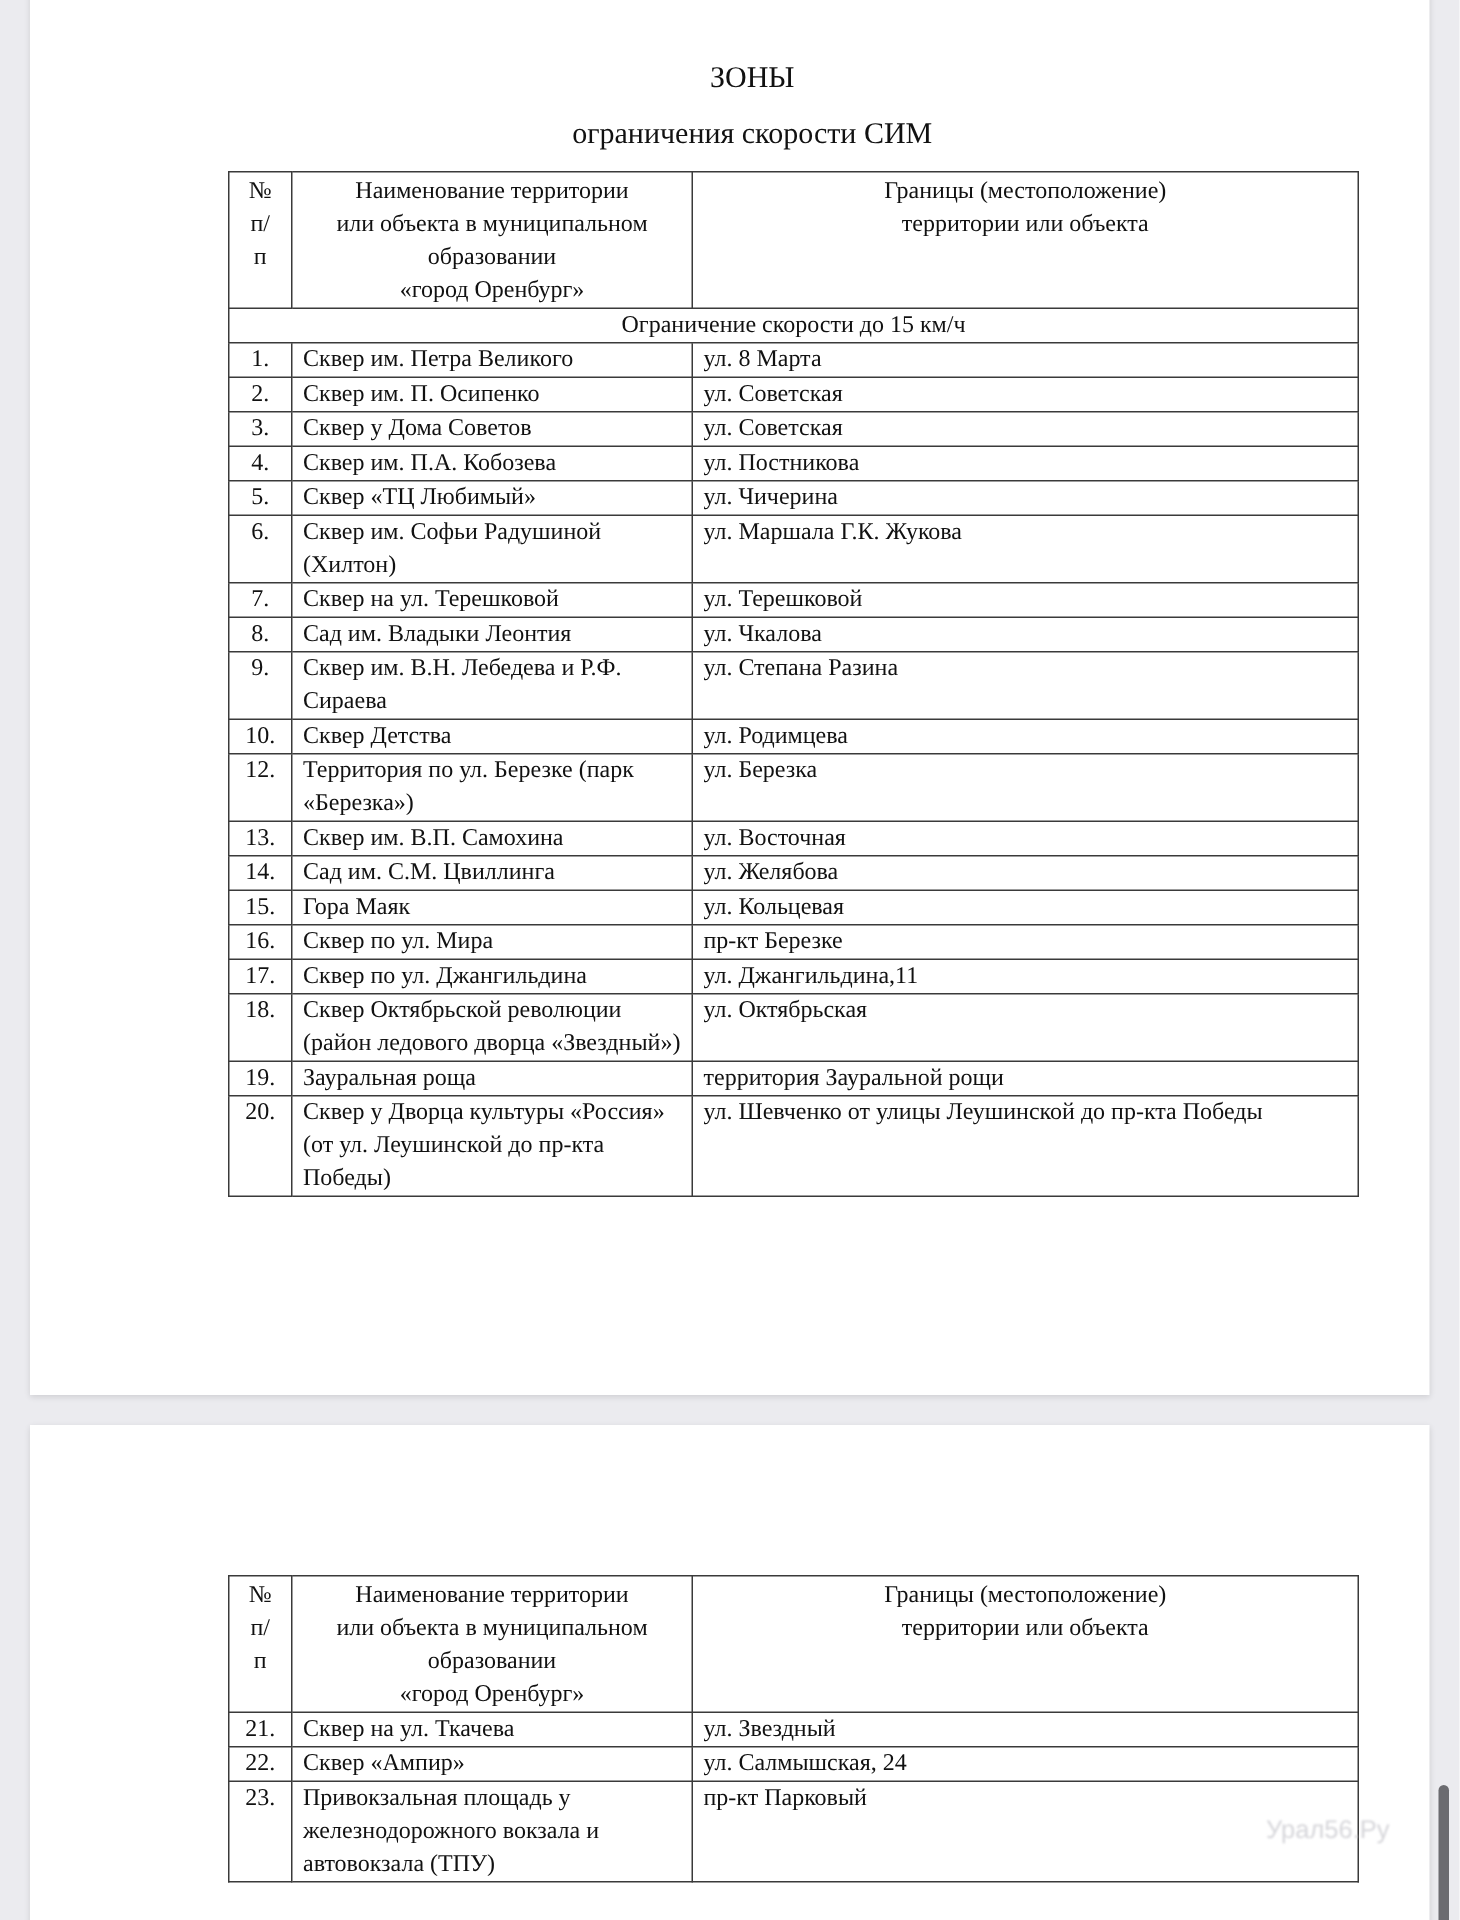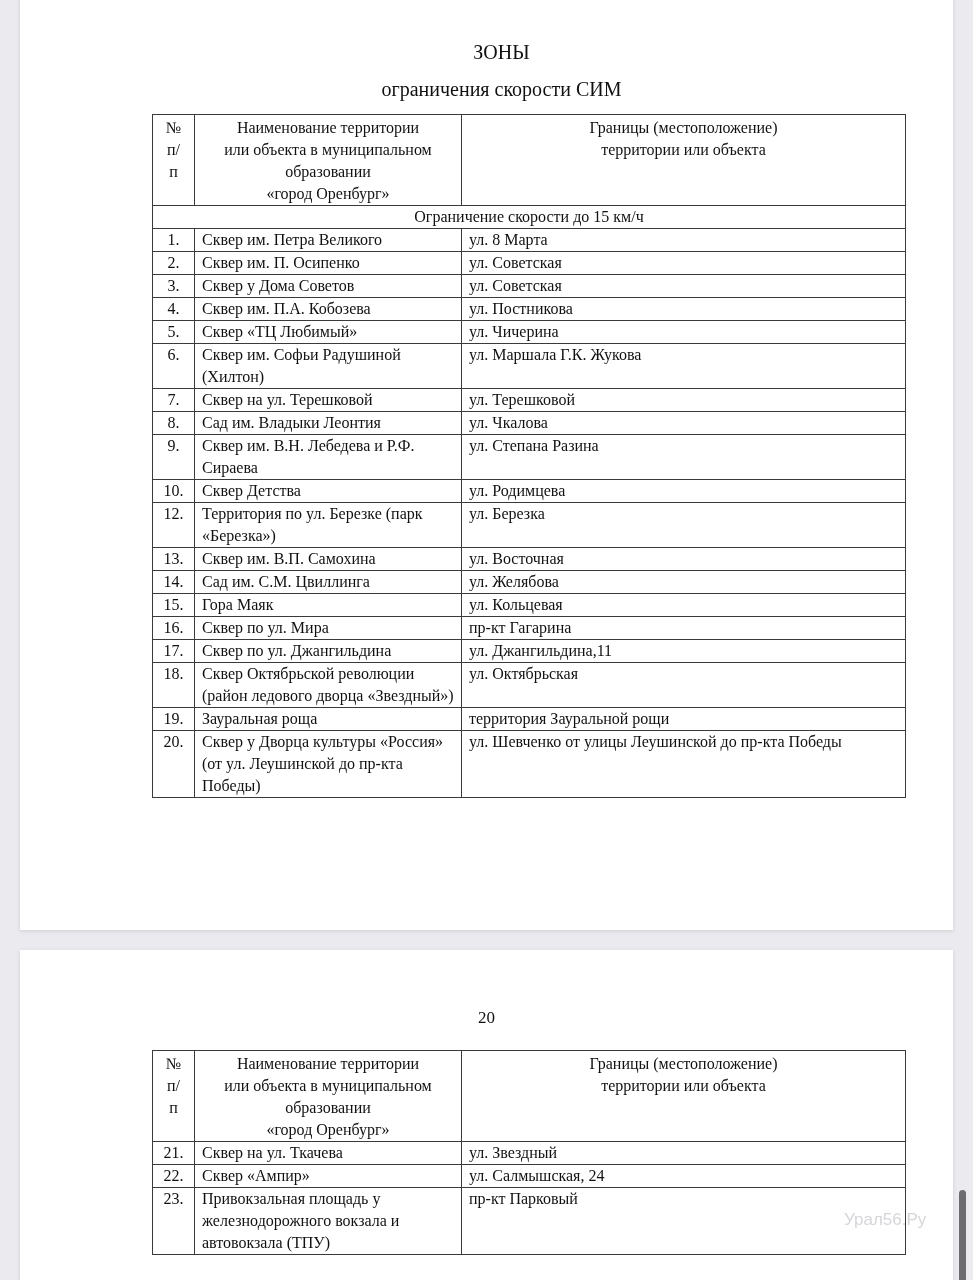--- a/index.html
+++ b/index.html
@@ -191,21 +191,21 @@
           <td>ул. Желябова</td>
         </tr>
         <tr>
           <td class="num">15.</td>
           <td>Гора Маяк</td>
           <td>ул. Кольцевая</td>
         </tr>
         <tr>
           <td class="num">16.</td>
           <td>Сквер по ул. Мира</td>
-          <td>пр-кт Гагарина</td>
+          <td>пр-кт Березке</td>
         </tr>
         <tr>
           <td class="num">17.</td>
           <td>Сквер по ул. Джангильдина</td>
           <td>ул. Джангильдина,11</td>
         </tr>
         <tr>
           <td class="num">18.</td>
           <td>Сквер Октябрьской революции (район ледового дворца «Звездный»)</td>
           <td>ул. Октябрьская</td>
@@ -218,21 +218,20 @@
         <tr>
           <td class="num">20.</td>
           <td>Сквер у Дворца культуры «Россия» (от ул. Леушинской до пр-кта Победы)</td>
           <td>ул. Шевченко от улицы Леушинской до пр-кта Победы</td>
         </tr>
       </tbody>
   </table>
 </div>
 
 <div class="page" id="page2">
-  <div class="page-number" style="top:58px;">20</div>
 
   <table class="zones" id="table2">
     <colgroup>
         <col class="c1">
         <col class="c2">
         <col class="c3">
       </colgroup>
     <thead>
       <tr>
         <th class="num">

